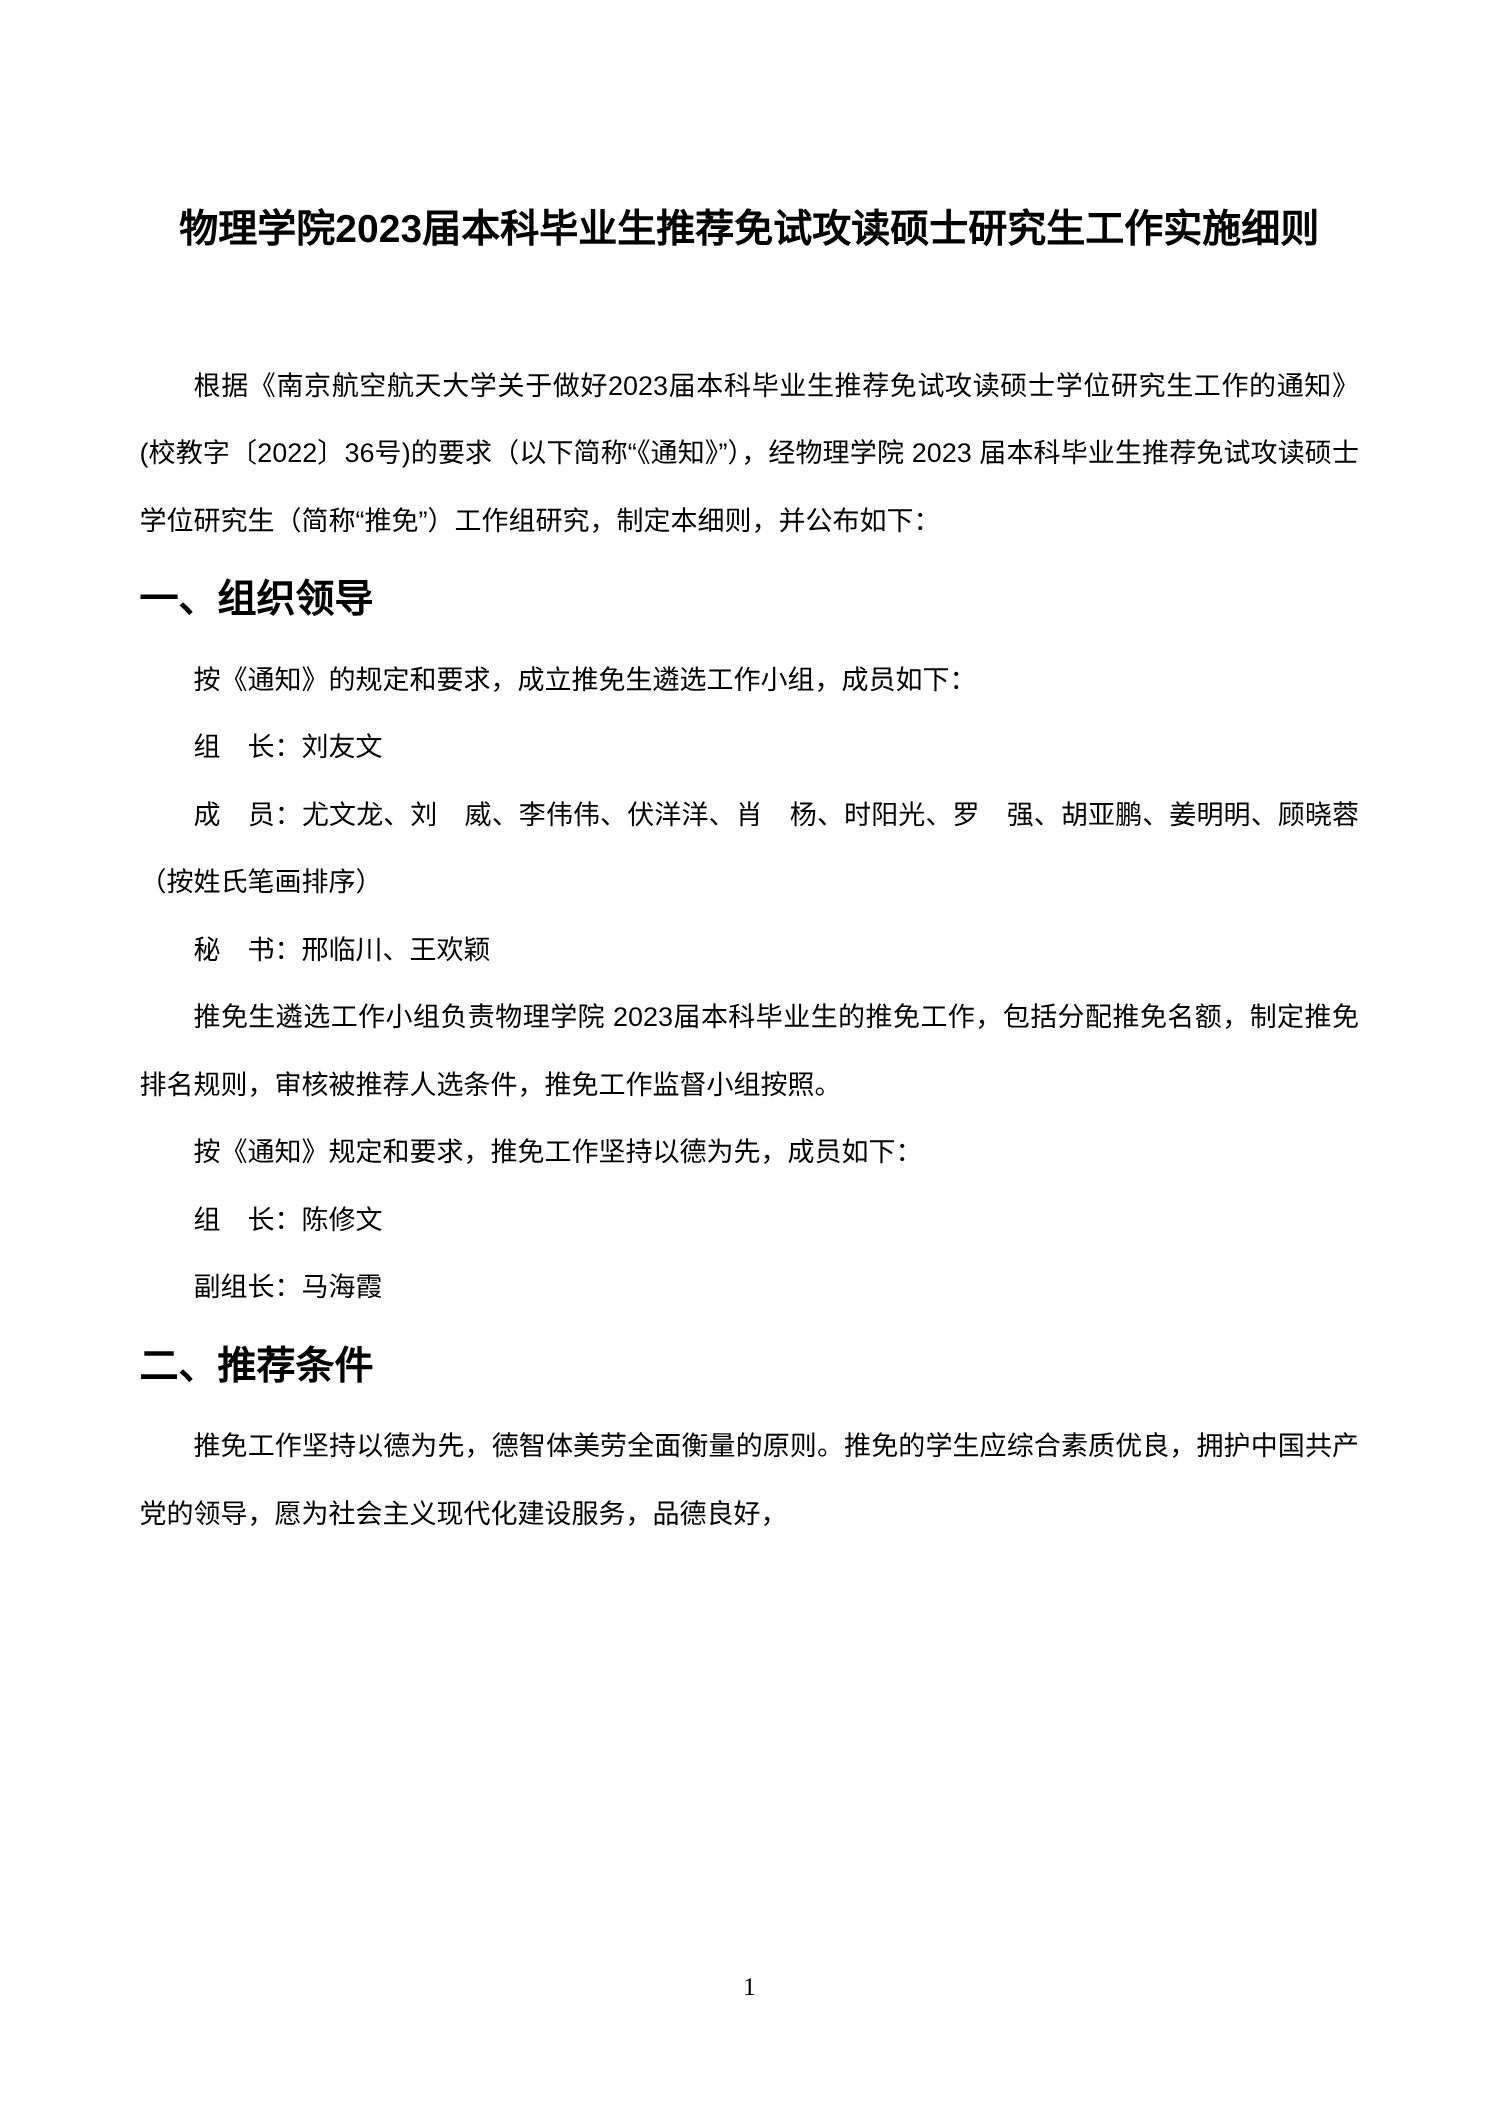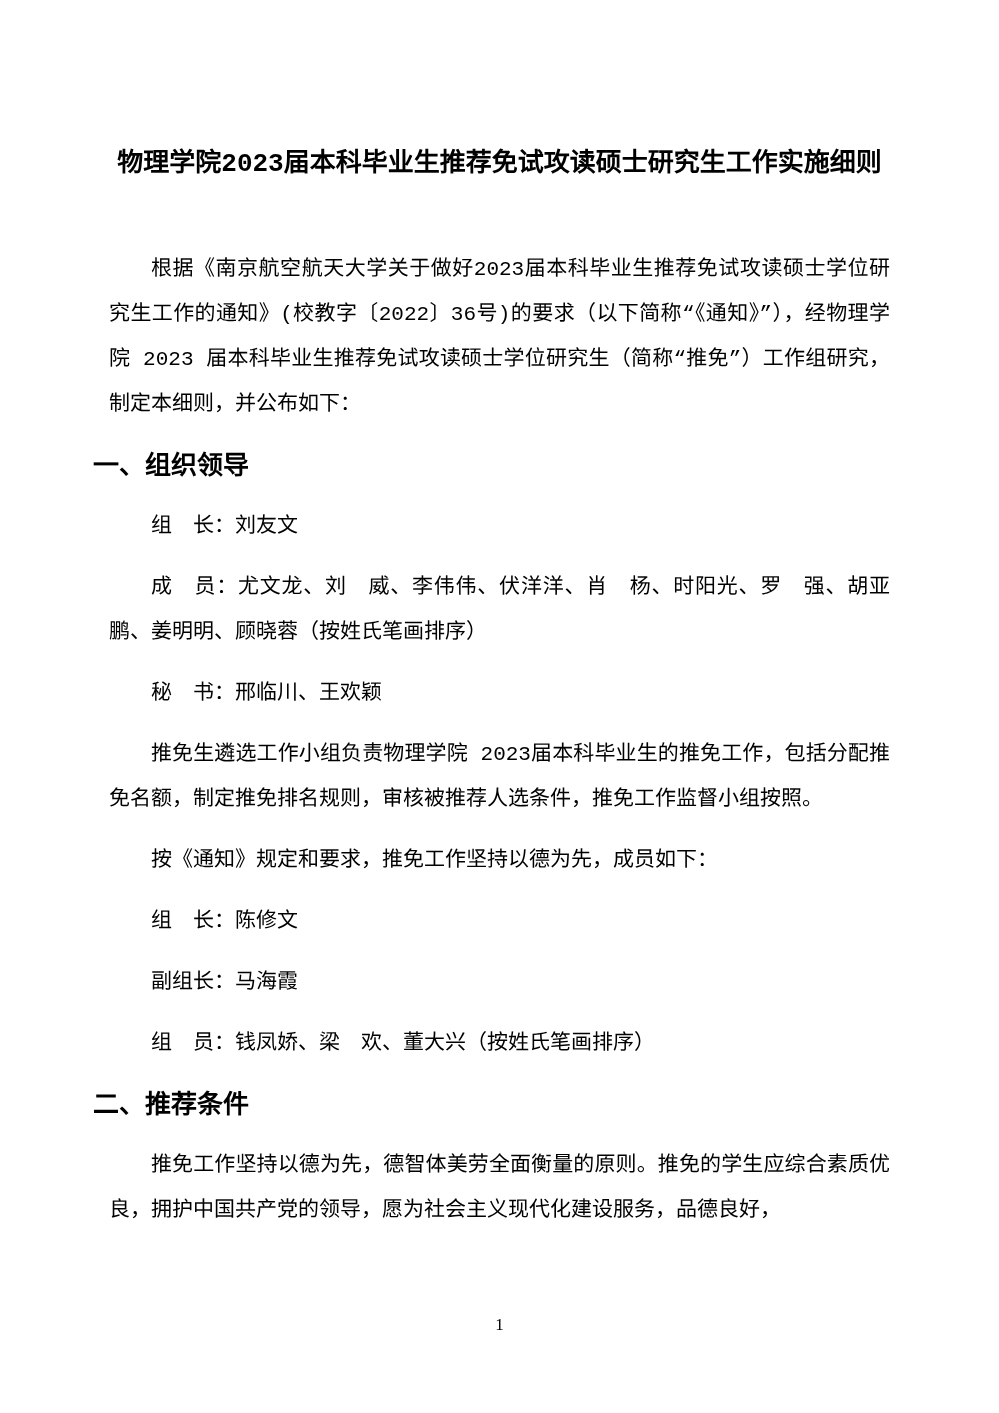--- a/index.html
+++ b/index.html
@@ -12,35 +12,35 @@
     width: 999px;
     height: 1413px;
     margin: 0 auto;
     background: #ffffff;
     box-sizing: border-box;
     padding: 128px 93px 0 93px;
     overflow: hidden;
     color: #000000;
   }
   .doc-title {
-    font-family: Liberation Mono, monospace;
+    font-family: Liberation Sans, sans-serif;
     font-weight: 700;
     font-size: 26px;
     line-height: 40px;
     text-align: center;
-    margin: 16px 0 63px 0;
+    margin: 4px 0 63px 0;
     letter-spacing: 0;
   }
   .para {
-    font-family: Liberation Mono, monospace;
-    font-size: 21px;
+    font-family: Liberation Sans, sans-serif;
+    font-size: 18px;
     line-height: 45px;
     text-align: justify;
     text-indent: 2em;
-    margin: 16px;
+    margin: 0;
   }
   .section-heading {
     font-family: "Liberation Sans", "DejaVu Sans", sans-serif;
     font-weight: 700;
     font-size: 26px;
     line-height: 45px;
     margin: 7px 0 9px 0;
     text-align: left;
   }
   .page-number {
@@ -58,37 +58,37 @@
 <body>
 
 <div class="page">
 
   <h1 class="doc-title">物理学院2023届本科毕业生推荐免试攻读硕士研究生工作实施细则</h1>
 
   <p class="para">根据《南京航空航天大学关于做好2023届本科毕业生推荐免试攻读硕士学位研究生工作的通知》(校教字〔2022〕36号)的要求（以下简称“《通知》”），经物理学院 2023 届本科毕业生推荐免试攻读硕士学位研究生（简称“推免”）工作组研究，制定本细则，并公布如下：</p>
 
   <h2 class="section-heading">一、组织领导</h2>
 
+  <p class="para">按《通知》的规定和要求，成立推免生遴选工作小组，成员如下：</p>
 
   <p class="para">组　长：刘友文</p>
 
 
   <p class="para">成　员：尤文龙、刘　威、李伟伟、伏洋洋、肖　杨、时阳光、罗　强、胡亚鹏、姜明明、顾晓蓉（按姓氏笔画排序）</p>
 
   <p class="para">秘　书：邢临川、王欢颖</p>
 
   <p class="para">推免生遴选工作小组负责物理学院 2023届本科毕业生的推免工作，包括分配推免名额，制定推免排名规则，审核被推荐人选条件，推免工作监督小组按照。</p>
 
   <p class="para">按《通知》规定和要求，推免工作坚持以德为先，成员如下：</p>
 
   <p class="para">组　长：陈修文</p>
 
   <p class="para">副组长：马海霞</p>
 
-  <p class="para">组　员：钱凤娇、梁　欢、董大兴（按姓氏笔画排序）</p>
 
 
   <h2 class="section-heading">二、推荐条件</h2>
 
   <p class="para">推免工作坚持以德为先，德智体美劳全面衡量的原则。推免的学生应综合素质优良，拥护中国共产党的领导，愿为社会主义现代化建设服务，品德良好，</p>
 
   <div class="page-number">1</div>
 
 </div>
 

